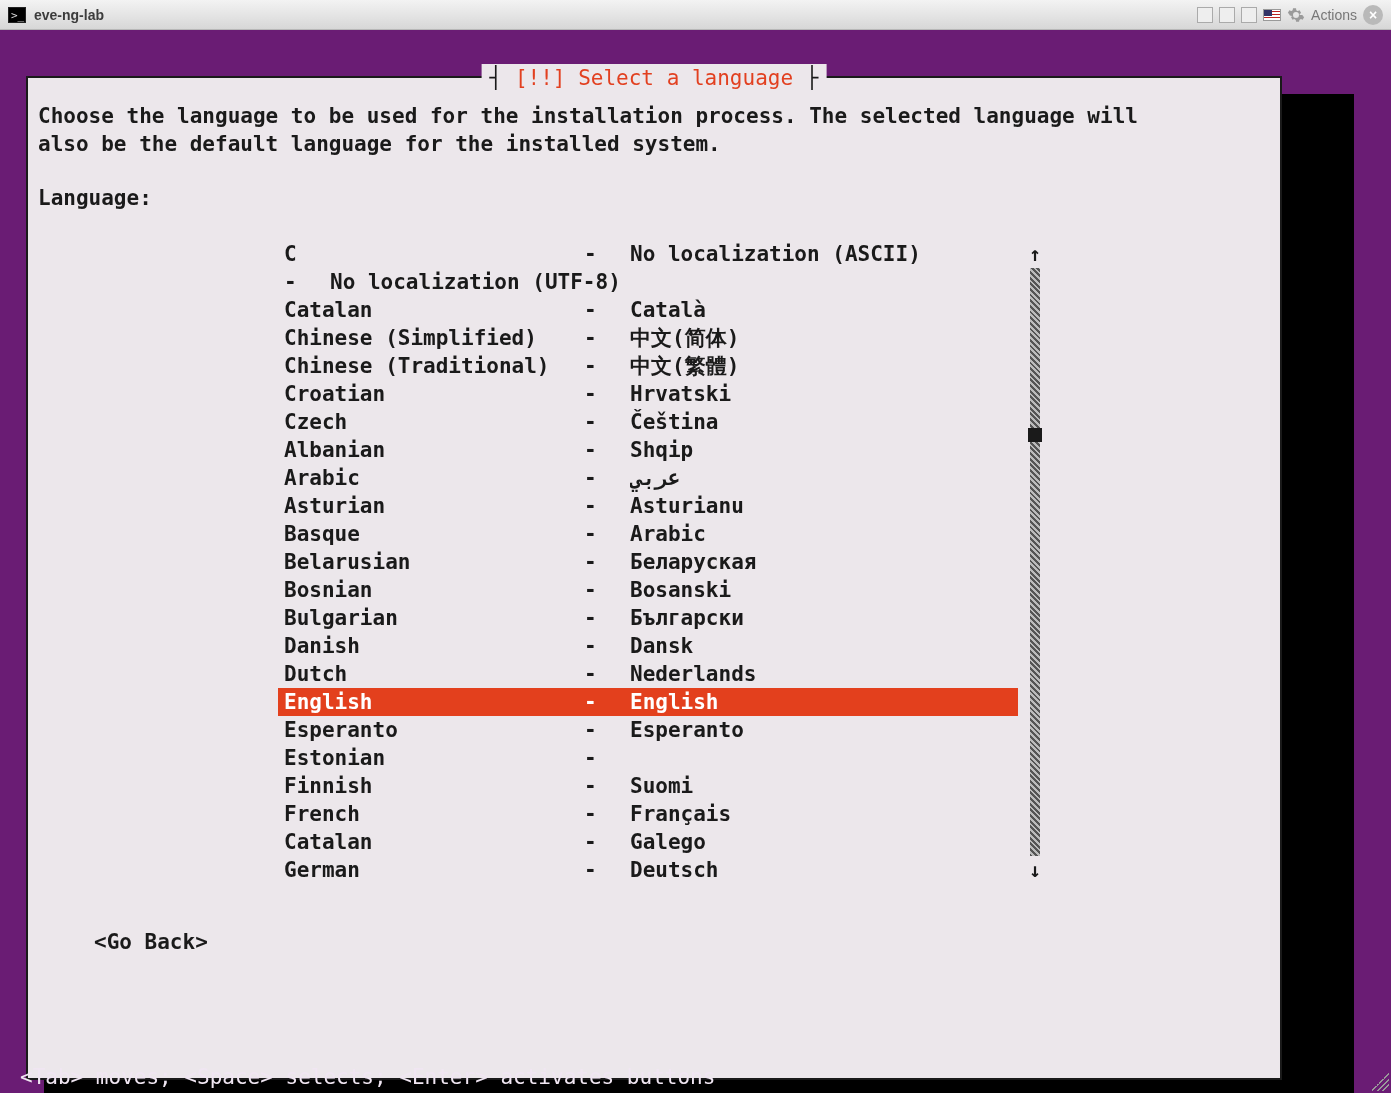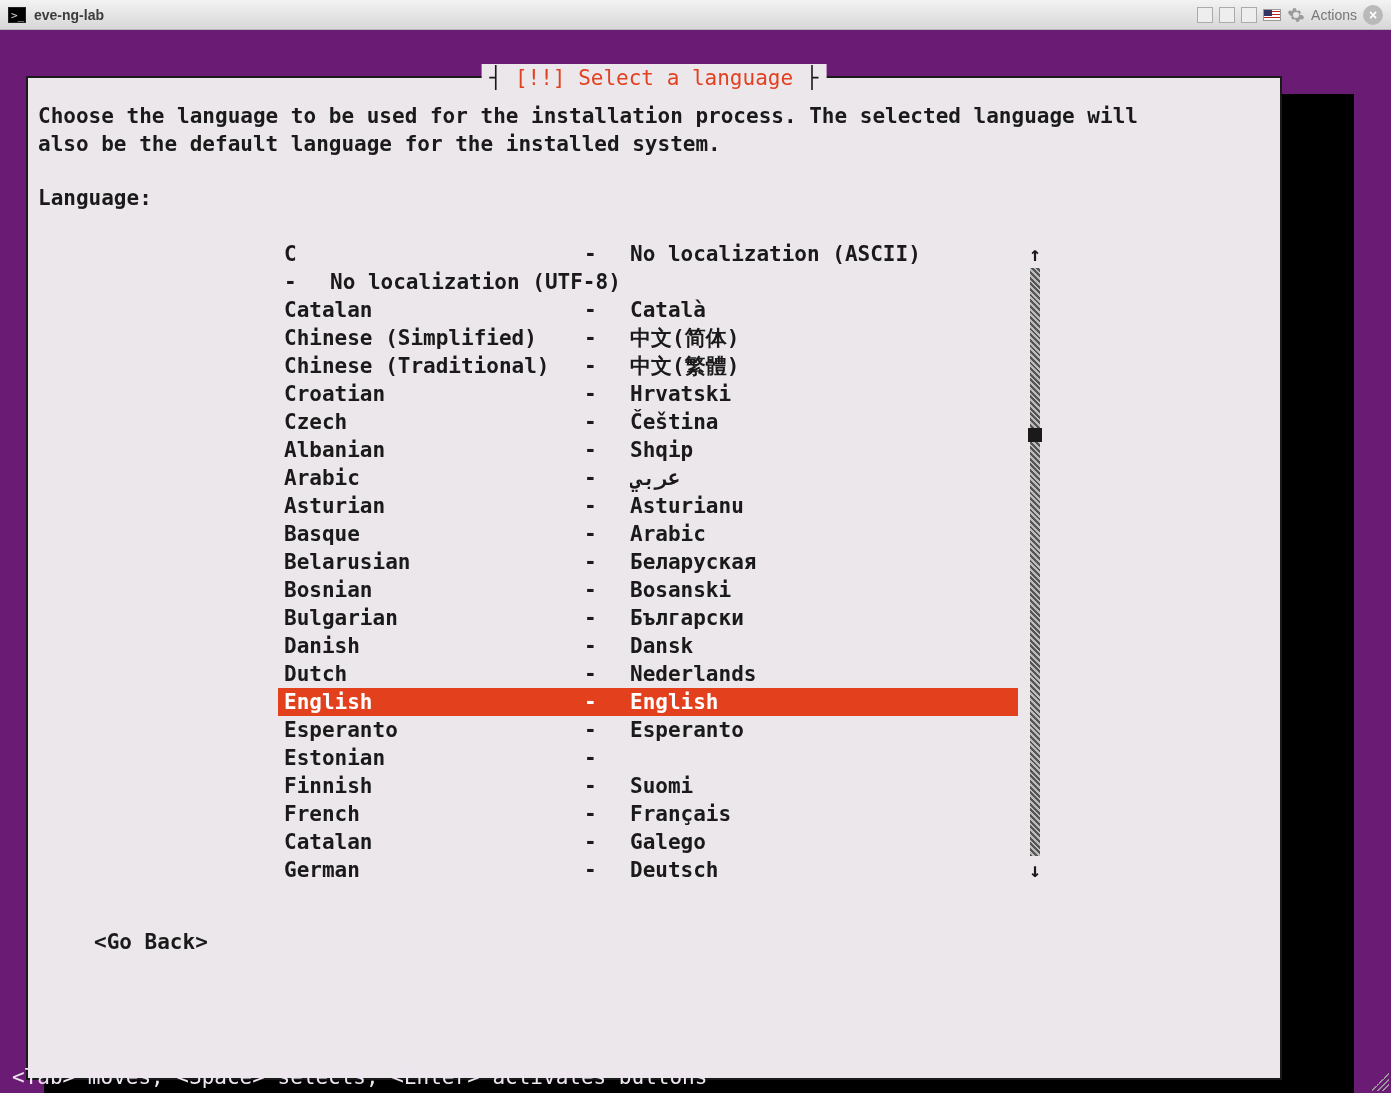--- a/index.html
+++ b/index.html
@@ -106,21 +106,21 @@
       background:#1a1a1a;
     }
 
     .goback{ margin-top:44px; margin-left:56px; }
 
     
     .hintbar{
       position:absolute; left:0; right:0; bottom:0;
       height:32px;
       display:flex; align-items:center;
-      padding-left:12px;
+      padding-left:20px;
       color:#f0e6f2;
       white-space:pre;
     }
 
     
     .grip{
       position:absolute; right:2px; bottom:2px;
       width:18px; height:18px;
       background:
         linear-gradient(135deg,transparent 50%,#999 50% 55%,transparent 55% 65%,#999 65% 70%,transparent 70% 80%,#999 80% 85%,transparent 85%);

